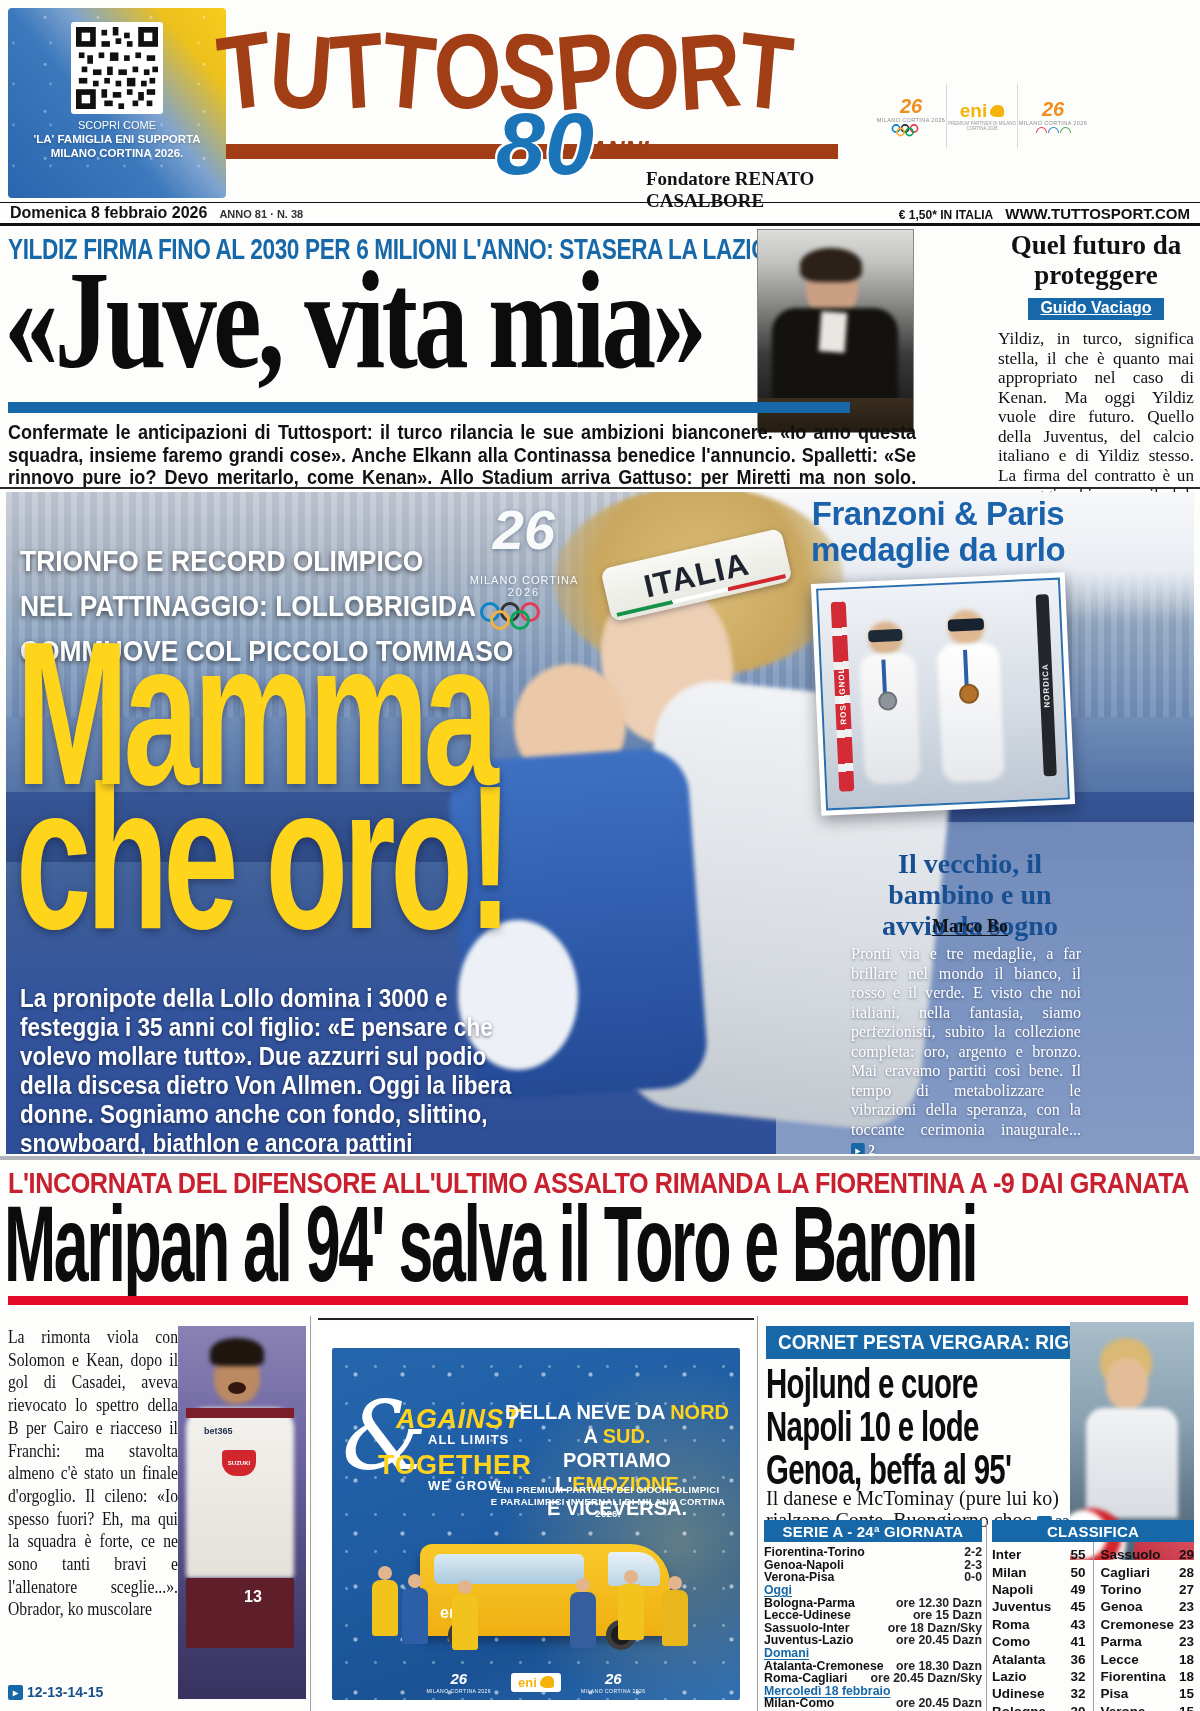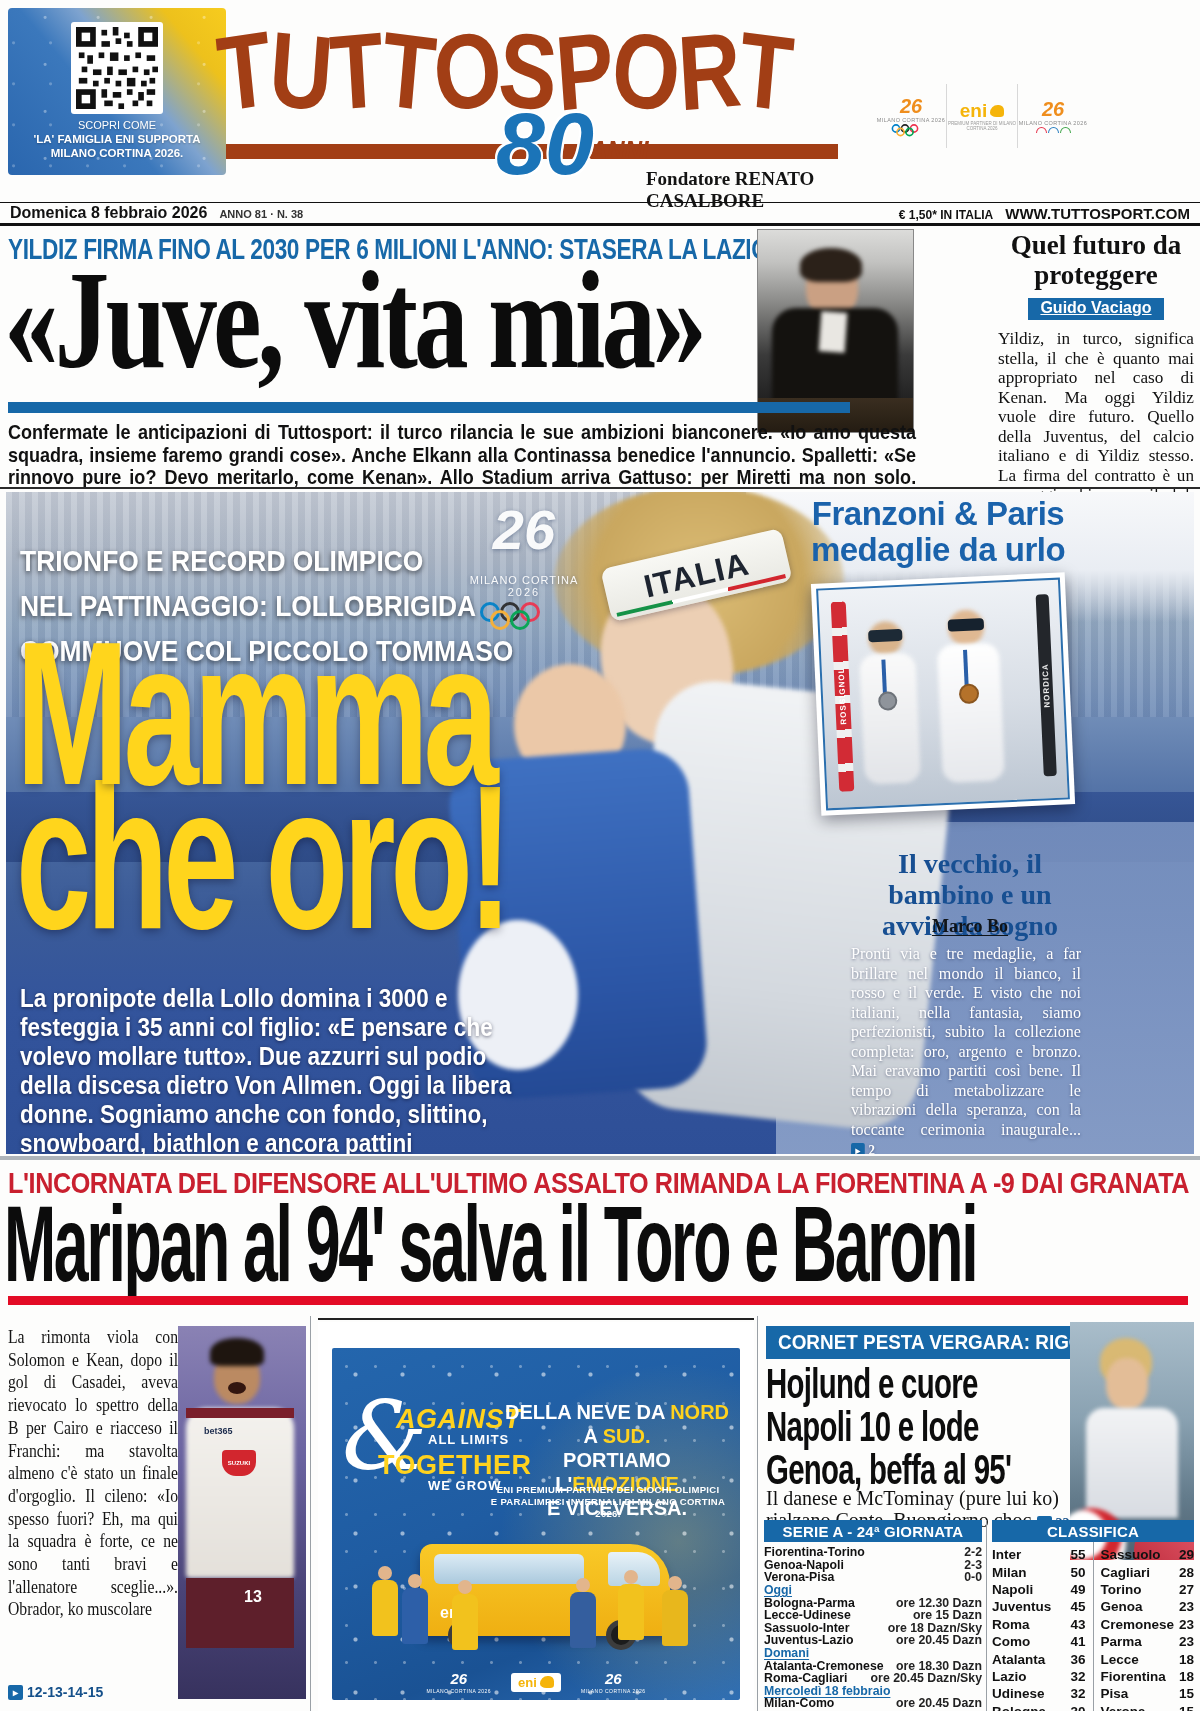--- a/index.html
+++ b/index.html
@@ -3,21 +3,21 @@
 <meta charset="utf-8">
 <style>
   html,body{margin:0;padding:0;background:#e8e8e8;}
   .page{position:relative;width:1200px;height:1711px;margin:0 auto;background:#fdfdfc;overflow:hidden;
         font-family:"Liberation Sans",sans-serif;color:#111;}
   .abs{position:absolute;}
   .cx{display:inline-block;transform:scaleX(var(--sx,.85));transform-origin:0 50%;white-space:nowrap;}
   .squeeze{transform:scaleX(var(--sx,.9));transform-origin:0 0;}
   .ser{font-family:"Liberation Serif","DejaVu Serif",serif;}
   
-  .promo{left:8px;top:8px;width:218px;height:167px;border-radius:4px;overflow:hidden;
+  .promo{left:8px;top:8px;width:218px;height:190px;border-radius:4px;overflow:hidden;
          background:linear-gradient(50deg,#2a66ae 0%,#3b78bc 42%,#7ea3cf 58%,#edc11c 82%,#f7cc1e 100%);}
   .promo:before{content:"";position:absolute;inset:0;background:radial-gradient(circle at 15% 85%,rgba(255,255,255,.25) 1px,transparent 2px),radial-gradient(circle at 70% 20%,rgba(255,255,255,.35) 1px,transparent 2px);background-size:37px 41px,53px 47px;}
   .qr{position:absolute;left:63px;top:14px;width:92px;height:92px;background:#fff;border-radius:3px;padding:5px;box-sizing:border-box;}
   .promo-txt{position:absolute;left:0;right:0;top:110px;text-align:center;color:#fff;line-height:14px;text-shadow:0 1px 2px rgba(0,0,0,.25);}
   .promo-l1{font-size:11px;}
   .promo-l2,.promo-l3{font-size:11.5px;font-weight:bold;}
   .logo-wrap{left:218px;top:12px;width:640px;height:190px;}
   .logo-word{position:absolute;left:0;top:6px;font-size:106px;font-weight:bold;color:#a23e15;letter-spacing:-2px;line-height:1;}
   .logo-bar{position:absolute;left:8px;top:132px;width:612px;height:15px;background:#a23e15;}
   .logo-80{position:absolute;left:278px;top:88px;font-size:88px;line-height:1;font-weight:bold;font-style:italic;color:#1b74b8;z-index:3;

